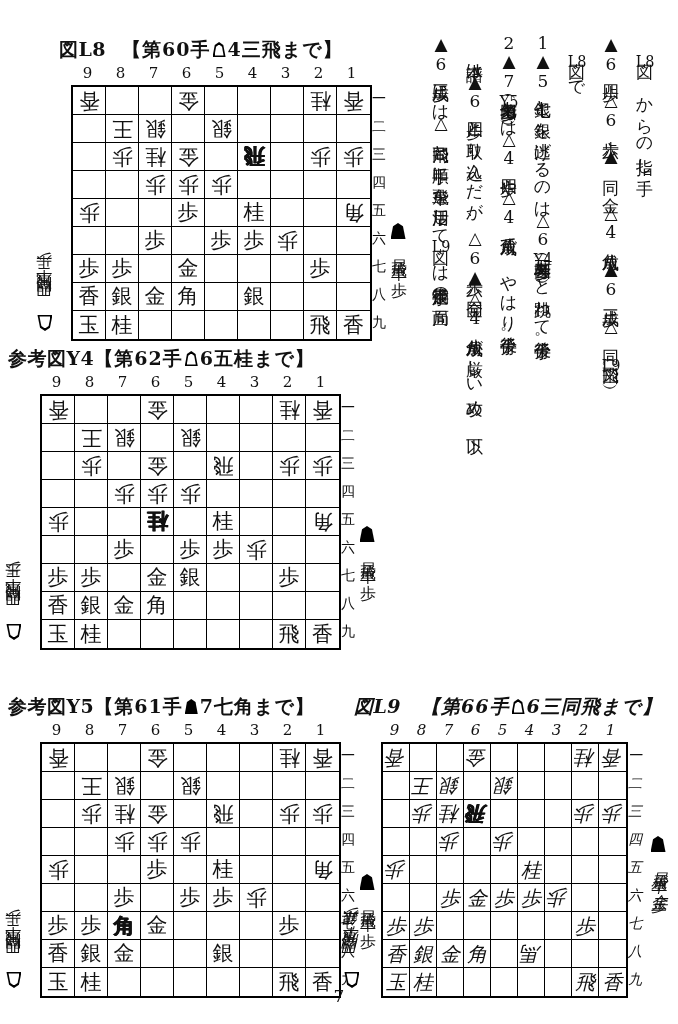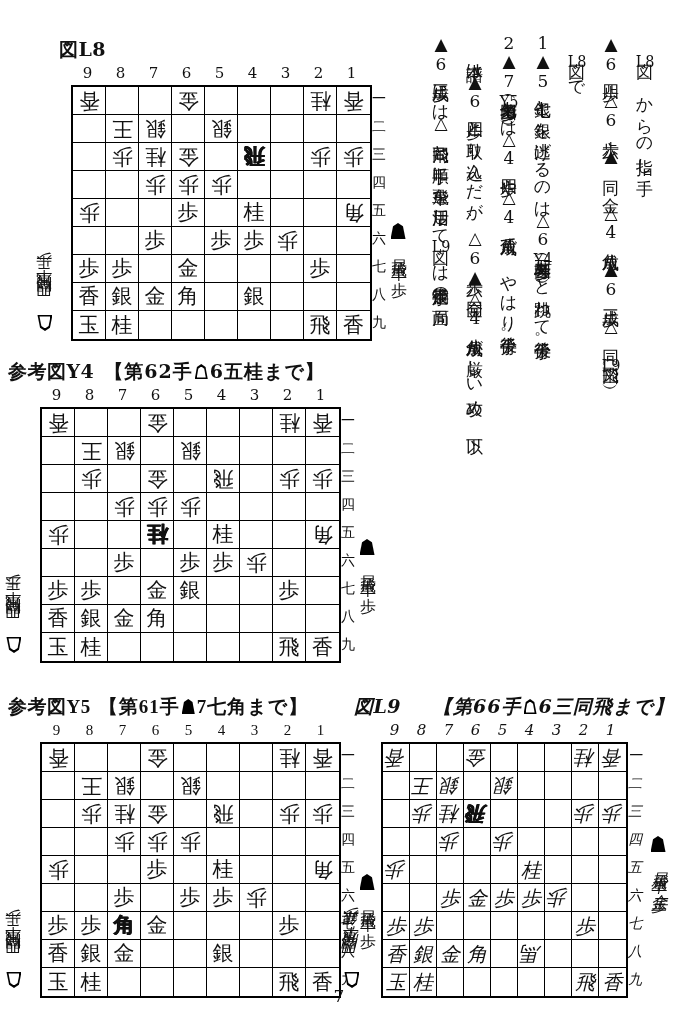--- a/index.html
+++ b/index.html
@@ -62,20 +62,21 @@
   .page-number{position:absolute;top:986px;left:0;right:0;text-align:center;font-size:17px;}
 </style>
 </head>
 <body>
 
 <div class="page">
 
   <div class="board-wrap b-std" style="left:0px;top:37px;margin-left:31px;">
       <div class="cap-line" style="left:28px">
         <span class="fig-label">図L8</span>
+        <span class="fig-caption" style="margin-left:16px">【第60手<span class="pent white"></span>4三飛まで】</span>
       </div>
       <div class="files">
         <span>9</span>
         <span>8</span>
         <span>7</span>
         <span>6</span>
         <span>5</span>
         <span>4</span>
         <span>3</span>
         <span>2</span>
@@ -246,24 +247,24 @@
         <span>五</span>
         <span>六</span>
         <span>七</span>
         <span>八</span>
         <span>九</span>
       </div>
       <div class="side-label gote-label" style="left:2px;top:48px;height:246px"><span class="pent white"></span><span class="side-name">四間飛車</span><span class="hand">歩二</span></div>
       <div class="side-label sente-label" style="left:357px;top:186px;height:158px"><span class="pent "></span><span class="side-name">居飛車</span><span class="hand">歩</span></div>
     </div>
 
-  <div class="board-wrap b-std" style="left:0px;top:359px;">
+  <div class="board-wrap b-std" style="left:0px;top:346px;">
       <div class="cap-line" style="left:8px">
         <span class="fig-label">参考図Y4</span>
-        <span class="fig-caption" style="margin-left:10px">【第62手<span class="pent white"></span>6五桂まで】</span>
+        <span class="fig-caption" style="margin-left:0px">【第62手<span class="pent white"></span>6五桂まで】</span>
       </div>
       <div class="files">
         <span>9</span>
         <span>8</span>
         <span>7</span>
         <span>6</span>
         <span>5</span>
         <span>4</span>
         <span>3</span>
         <span>2</span>
@@ -432,24 +433,24 @@
         <span>五</span>
         <span>六</span>
         <span>七</span>
         <span>八</span>
         <span>九</span>
       </div>
       <div class="side-label gote-label" style="left:2px;top:48px;height:246px"><span class="pent white"></span><span class="side-name">四間飛車</span><span class="hand">歩三</span></div>
       <div class="side-label sente-label" style="left:357px;top:180px;height:158px"><span class="pent "></span><span class="side-name">居飛車</span><span class="hand">歩</span></div>
     </div>
 
-  <div class="board-wrap b-std" style="left:0px;top:694px;font-family:Liberation Serif, serif;">
+  <div class="board-wrap b-std" style="left:0px;top:694px;">
       <div class="cap-line" style="left:8px">
         <span class="fig-label">参考図Y5</span>
-        <span class="fig-caption" style="margin-left:8px">【第61手<span class="pent "></span>7七角まで】</span>
+        <span class="fig-caption" style="margin-left:0px">【第61手<span class="pent "></span>7七角まで】</span>
       </div>
       <div class="files">
         <span>9</span>
         <span>8</span>
         <span>7</span>
         <span>6</span>
         <span>5</span>
         <span>4</span>
         <span>3</span>
         <span>2</span>
@@ -623,21 +624,21 @@
         <span>八</span>
         <span>九</span>
       </div>
       <div class="side-label gote-label" style="left:2px;top:48px;height:246px"><span class="pent white"></span><span class="side-name">四間飛車</span><span class="hand">歩二</span></div>
       <div class="side-label sente-label" style="left:357px;top:180px;height:158px"><span class="pent "></span><span class="side-name">居飛車</span><span class="hand">歩</span></div>
     </div>
 
   <div class="board-wrap b-narrow" style="left:336px;top:694px;font-style:italic;">
       <div class="cap-line" style="left:18px">
         <span class="fig-label">図L9</span>
-        <span class="fig-caption" style="margin-left:32px">【第66手<span class="pent white"></span>6三同飛まで】</span>
+        <span class="fig-caption" style="margin-left:20px">【第66手<span class="pent white"></span>6三同飛まで】</span>
       </div>
       <div class="files">
         <span>9</span>
         <span>8</span>
         <span>7</span>
         <span>6</span>
         <span>5</span>
         <span>4</span>
         <span>3</span>
         <span>2</span>

